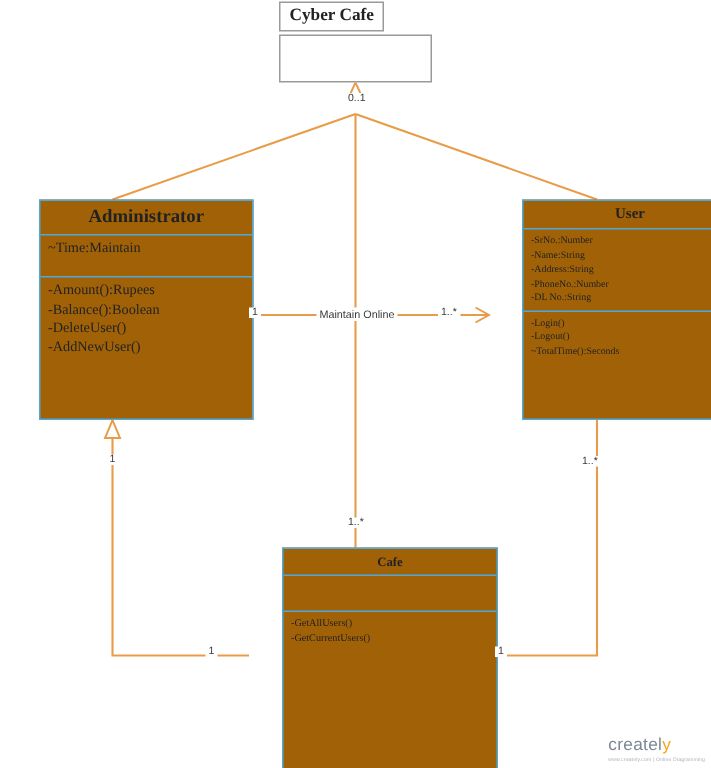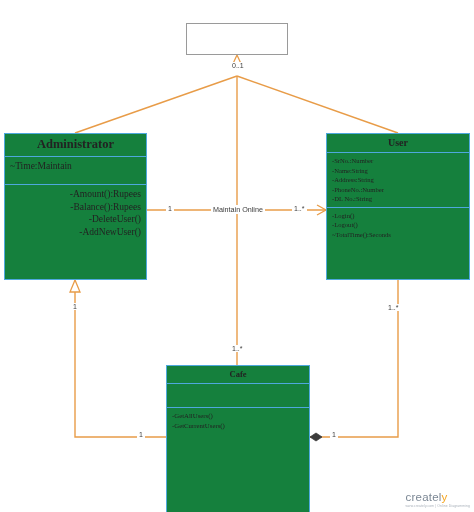--- a/index.html
+++ b/index.html
@@ -28,23 +28,24 @@
     width: 474px;
     height: 512px;
     pointer-events: none;
   }
 
   
   .uml-class {
     position: absolute;
     box-sizing: border-box;
     border: 1px solid #4ea8dd;
-    background: #15803d;
+    background: #a16207;
     display: flex;
     flex-direction: column;
+    margin-left: 22px;
   }
   .uml-class .compartment {
     box-sizing: border-box;
     border-bottom: 1px solid #4ea8dd;
     padding: 3px 5px;
   }
   .uml-class .compartment:last-child {
     border-bottom: none;
   }
   .uml-class .title {
@@ -68,21 +69,20 @@
     font-size: 12.5px;
   }
   #class-administrator .member {
     font-size: 9.5px;
   }
   #class-administrator .attrs {
     min-height: 28px;
   }
   #class-administrator .ops {
     flex: 1;
-    text-align: right;
   }
 
   
   #class-user {
     left: 326px;
     top: 133px;
     width: 144px;
     height: 147px;
   }
   #class-user .title {
@@ -227,30 +227,31 @@
       <path d="M 75 280 L 75 437 L 166 437"></path>
       <path d="M 75 280 L 70 292 L 80 292 Z" fill="#ffffff" stroke="#e89c48" stroke-width="1.3"></path>
 
       <path d="M 398 280 L 398 437 L 310 437"></path>
       <path d="M 310 437 L 316 433 L 322 437 L 316 441 Z" fill="#3b3b3b" stroke="#3b3b3b" stroke-width="0.8"></path>
     </g>
   </svg>
 
   <div id="node-cybercafe">
     <div class="body"></div>
+    <div class="name-tab">Cyber Cafe</div>
   </div>
 
   <div id="class-administrator" class="uml-class">
     <div class="compartment title">Administrator</div>
     <div class="compartment attrs">
       <div class="member">~Time:Maintain</div>
     </div>
     <div class="compartment ops">
       <div class="member">-Amount():Rupees</div>
-      <div class="member">-Balance():Rupees</div>
+      <div class="member">-Balance():Boolean</div>
       <div class="member">-DeleteUser()</div>
       <div class="member">-AddNewUser()</div>
     </div>
   </div>
 
   <div id="class-user" class="uml-class">
     <div class="compartment title">User</div>
     <div class="compartment attrs">
       <div class="member">-SrNo.:Number</div>
       <div class="member">-Name:String</div>

